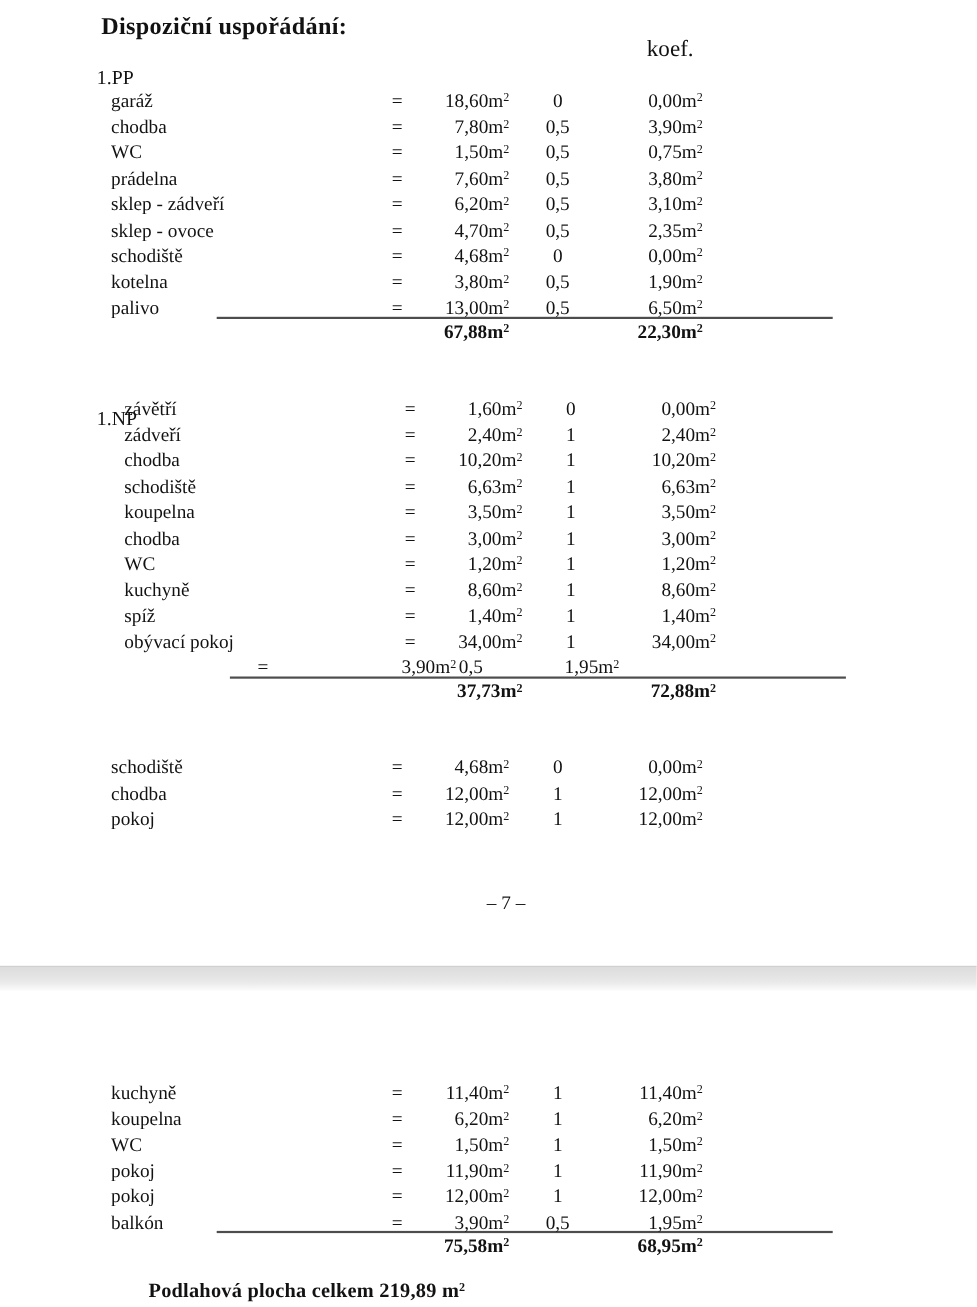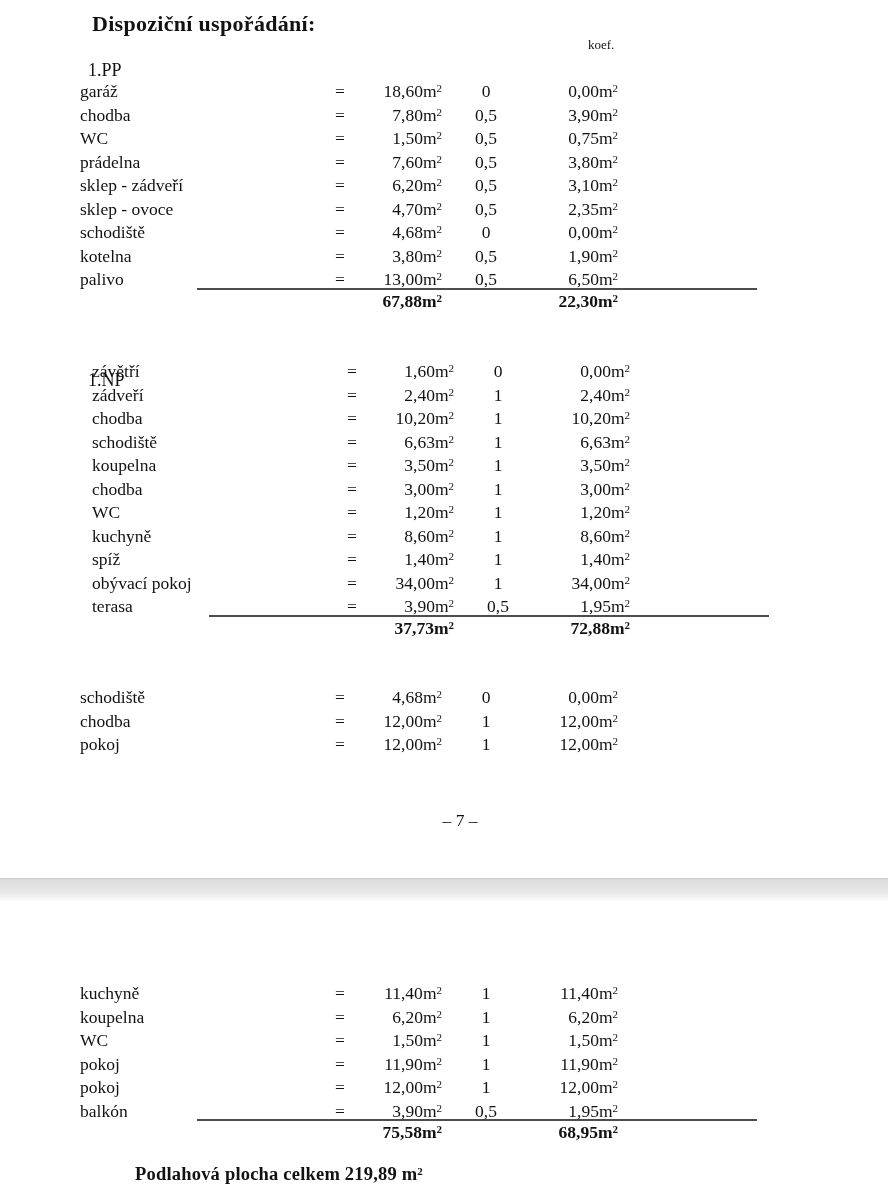--- a/index.html
+++ b/index.html
@@ -3,32 +3,32 @@
 <meta charset="utf-8">
 <style>
   html,body{margin:0;padding:0;}
   body{
     width:888px;height:1188px;background:#ffffff;color:#121212;
     font-family:"Liberation Serif","DejaVu Serif",serif;
     position:relative;overflow:hidden;
   }
   .abs{position:absolute;}
   .doc-title{top:12px;left:92px;font-size:22px;line-height:24px;font-weight:bold;letter-spacing:0.3px;}
-  .koef-header{top:33px;left:588px;font-size:13px;line-height:23.5px;}
+  .koef-header{top:33px;left:588px;font-size:21px;line-height:23.5px;}
   .sec-label{left:88px;font-size:18px;line-height:24px;font-weight:normal;}
   .sec-label.pp{top:58px;}
   .sec-label.np{top:336px;margin-top:32px;}
   .block{position:absolute;left:0;width:888px;}
   .block.b1{top:80px;}
   .block.b2{top:360px;padding-left:12px;}
   .block.b3{top:686px;}
   .block.b4{top:982px;}
   .row-grid{
     display:grid;grid-template-columns:252px 16px 94px 88px 88px;
-    margin-left:80px;height:23.5px;line-height:23.5px;font-size:17.5px;
+    margin-left:101px;height:23.5px;line-height:23.5px;font-size:17.5px;
   }
   .c-name{text-align:left;white-space:nowrap;}
   .c-eq{text-align:center;}
   .c-area,.c-result{text-align:right;white-space:nowrap;}
   .c-koef{text-align:center;}
   sup{font-size:11px;vertical-align:5px;line-height:0;}
   .rule{margin:-4px 0 0 197px;width:560px;height:2px;background:#4d4d4d;}
   .total-row{font-weight:bold;margin-top:0;}
   .page-number{top:808px;left:0;width:888px;text-align:center;font-size:17.5px;line-height:24px;padding-left:32px;box-sizing:border-box;}
   .page-separator{
@@ -190,21 +190,20 @@
       <span class="c-result"><span>1,40</span><span>m</span><sup>2</sup></span>
     </div>
       <div class="row-grid">
       <span class="c-name">obývací pokoj</span>
       <span class="c-eq">=</span>
       <span class="c-area"><span>34,00</span><span>m</span><sup>2</sup></span>
       <span class="c-koef">1</span>
       <span class="c-result"><span>34,00</span><span>m</span><sup>2</sup></span>
     </div>
       <div class="row-grid">
-      <span class="c-name">terasa</span>
       <span class="c-eq">=</span>
       <span class="c-area"><span>3,90</span><span>m</span><sup>2</sup></span>
       <span class="c-koef">0,5</span>
       <span class="c-result"><span>1,95</span><span>m</span><sup>2</sup></span>
     </div>
     </div>
   <div class="rule"></div>
   <div class="row-grid total-row">
     <span class="c-name"></span>
       <span class="c-eq"></span>

